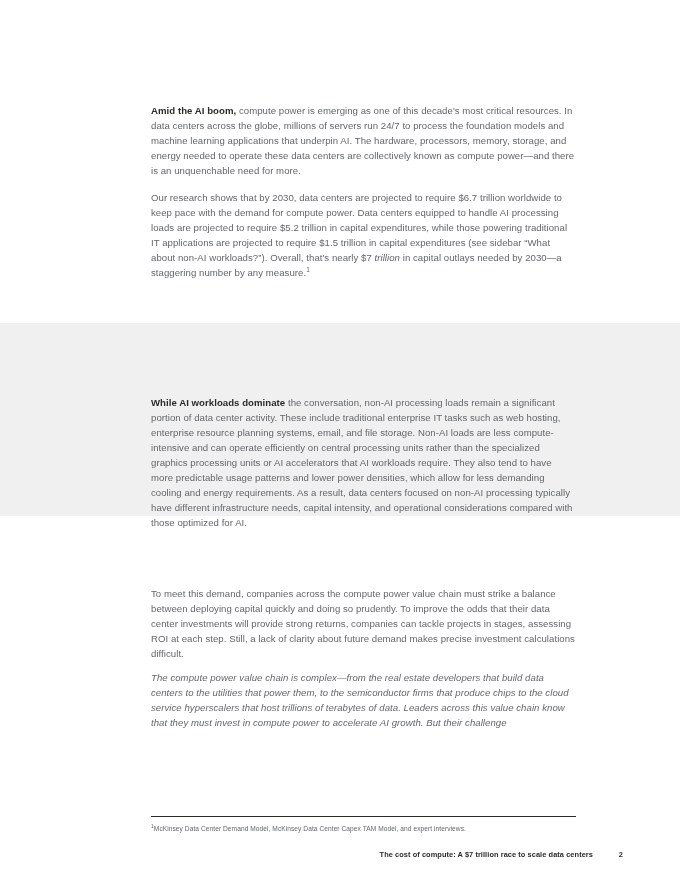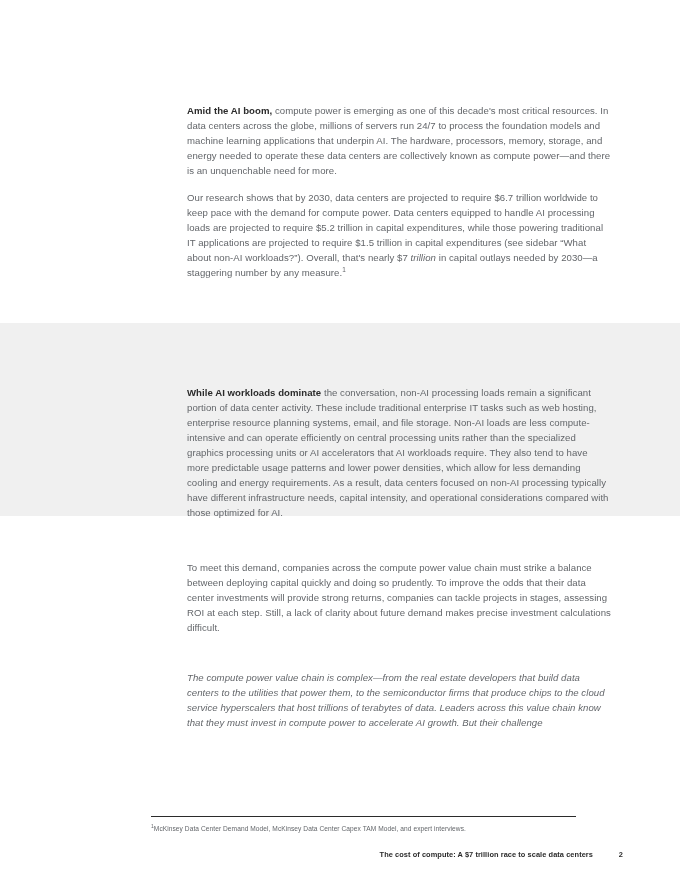--- a/index.html
+++ b/index.html
@@ -28,21 +28,20 @@
     left: 151px;
     width: 425px;
   }
 
   .body-text {
     font-size: 9.6px;
     line-height: 15.05px;
     color: #63666a;
     letter-spacing: 0.005em;
     text-align: left;
-    margin-left: 36px;
   }
 
   .body-text b,
   .body-text .lead {
     font-weight: bold;
     color: #2b2b2b;
   }
 
   .body-text i,
   .body-text .ital {
@@ -50,21 +49,21 @@
 
   sup.fn {
     font-size: 6.4px;
     vertical-align: super;
     line-height: 0;
   }
 
   
   #para-intro   { top: 93px; }
   #para-research{ top: 180px; }
-  #para-demand  { top: 550px; }
+  #para-demand  { top: 576px; }
   #para-chain   { top: 660px; font-style: italic; }
 
   
   .sidebar-band {
     position: absolute;
     left: 0;
     top: 323px;
     width: 680px;
     height: 193px;
     background: #f0f0f0;
@@ -76,21 +75,21 @@
     top: 344px;
     width: 425px;
     font-family: "Liberation Serif", serif;
     font-size: 14.5px;
     font-weight: bold;
     color: #1f1f1f;
     letter-spacing: 0.005em;
   }
 
   #para-sidebar {
-    top: 375px;
+    top: 385px;
   }
 
   
   .footnote-rule {
     position: absolute;
     left: 151px;
     top: 816px;
     width: 425px;
     height: 1px;
     background: #2b2b2b;

